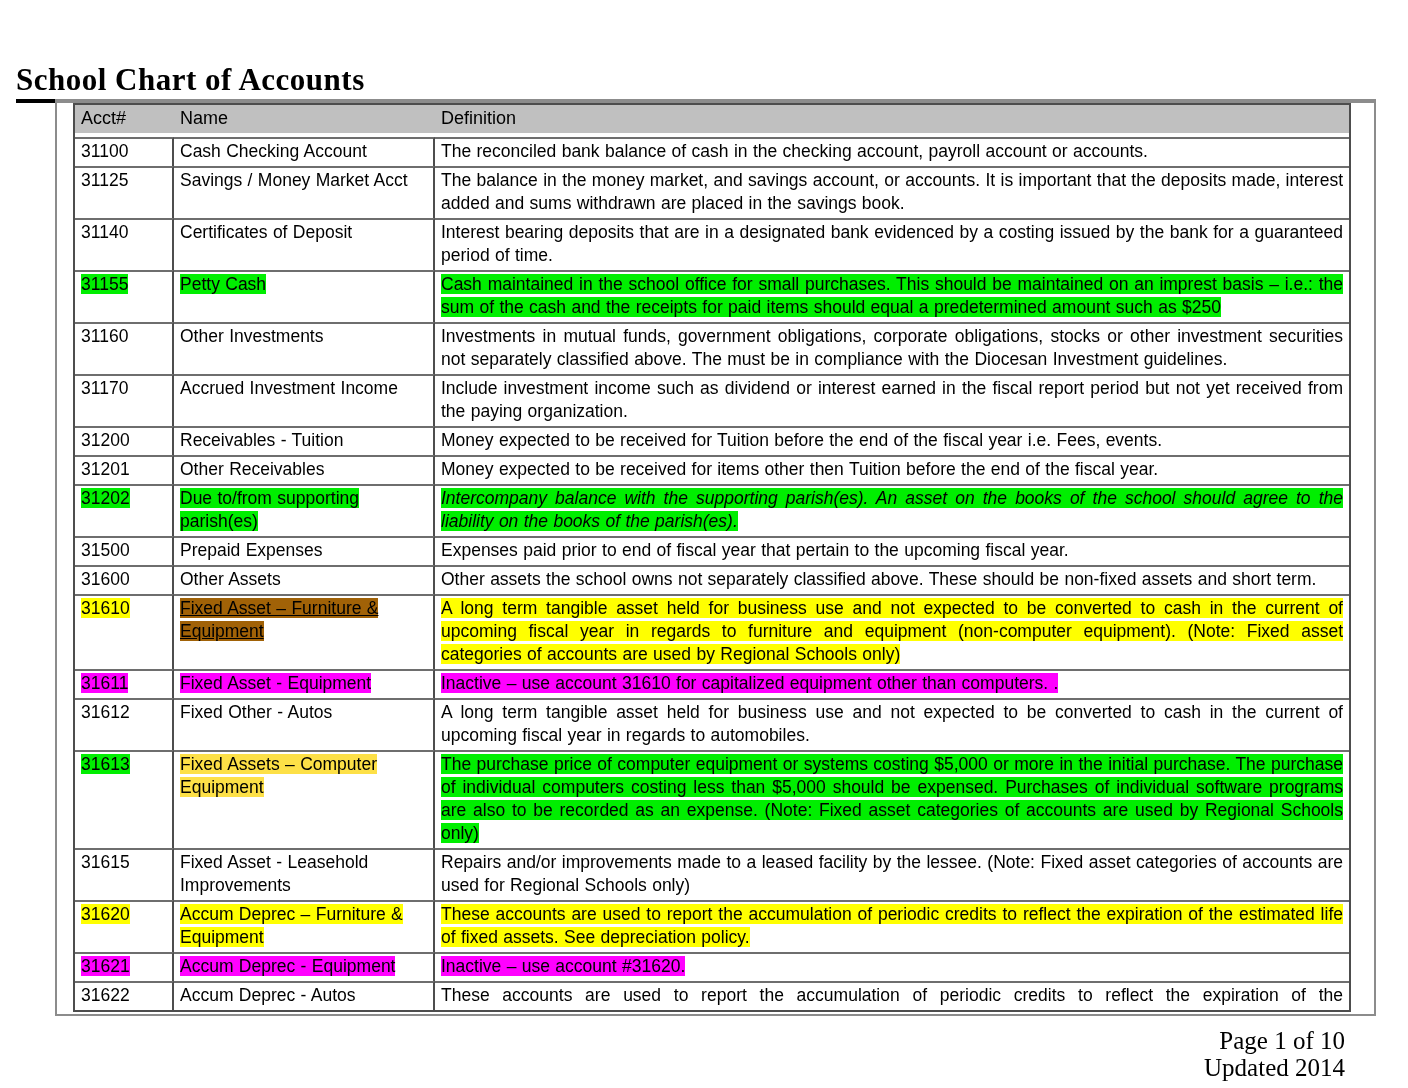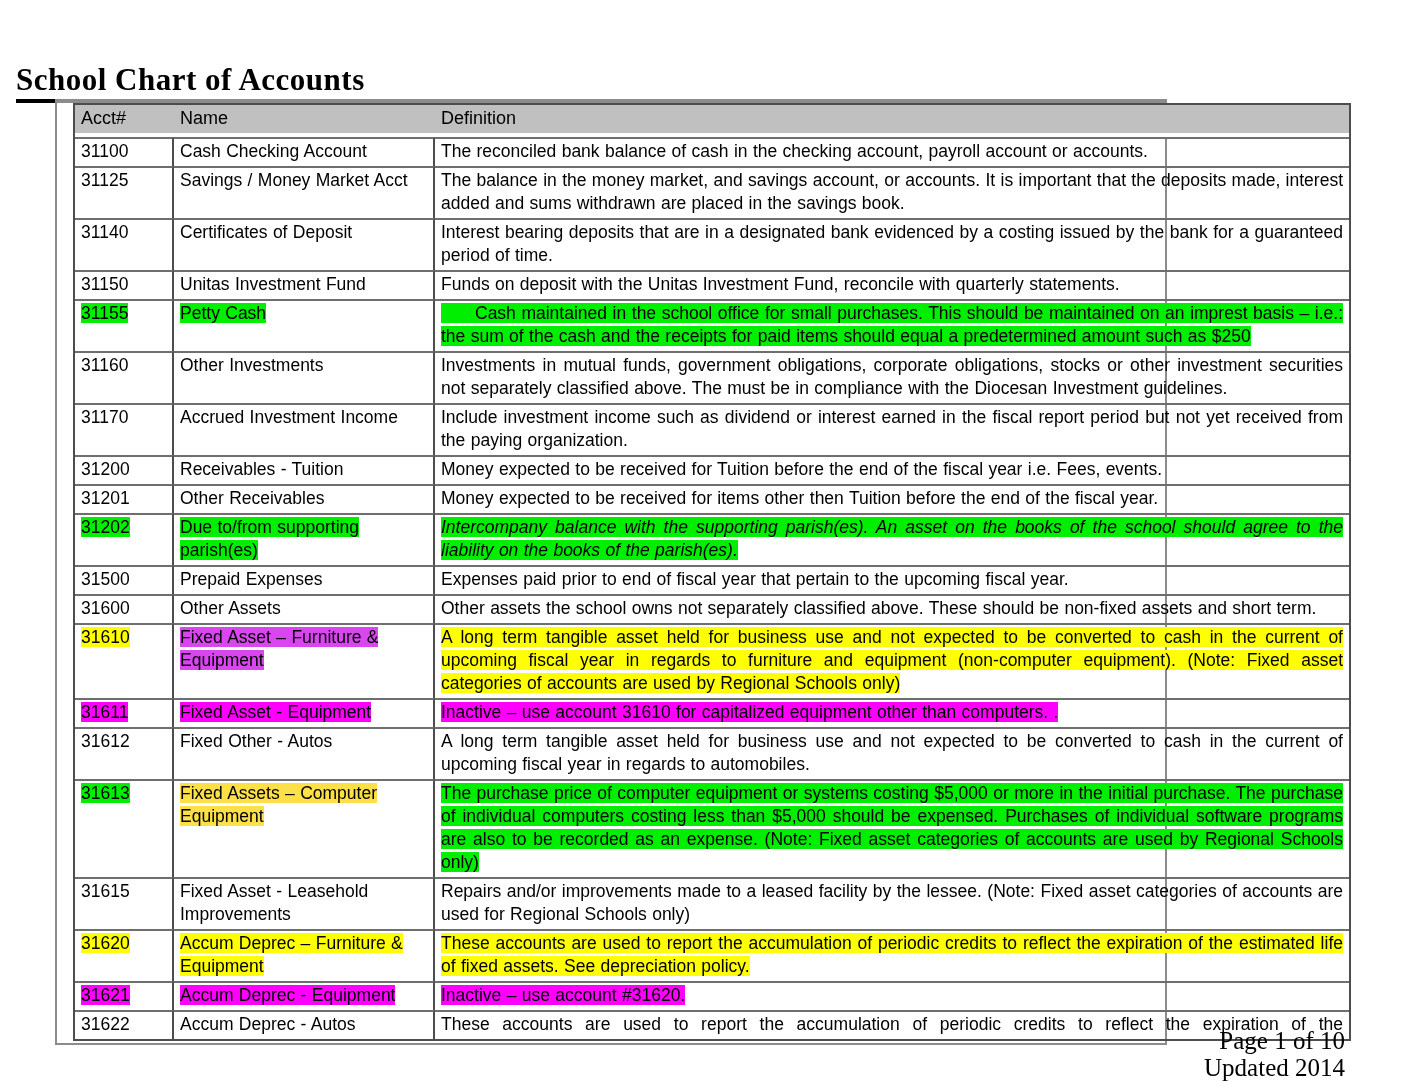--- a/index.html
+++ b/index.html
@@ -26,21 +26,21 @@
     font-weight: bold;
     font-size: 31px;
     border-bottom: 4px solid #000000;
     padding-bottom: 1px;
     letter-spacing: 0.5px;
   }
   .outer-box {
     position: absolute;
     left: 55px;
     top: 99px;
-    width: 1112px;
+    width: 1321px;
     border: 2px solid #8c8c8c;
     border-top-width: 4px;
     padding: 0 0 2px 16px;
     background: #ffffff;
   }
   table.accounts {
     border-collapse: separate;
     border-spacing: 0;
     width: 1278px;
     border: 2px solid #4d4d4d;
@@ -116,30 +116,25 @@
     <td class="name"><span class="hl">Savings / Money Market Acct</span></td>
     <td class="def"><span class="hl">The balance in the money market, and savings account, or accounts.  It is important that the deposits made, interest added and sums withdrawn are placed in the savings book.</span></td>
   </tr>
 
   <tr>
     <td class="acct"><span class="hl">31140</span></td>
     <td class="name"><span class="hl">Certificates of Deposit</span></td>
     <td class="def"><span class="hl">Interest bearing deposits that are in a designated bank evidenced by a costing issued by the bank for a guaranteed period of time.</span></td>
   </tr>
 
-  <tr>
-    <td class="acct"><span class="hl">31150</span></td>
-    <td class="name"><span class="hl">Unitas Investment Fund</span></td>
-    <td class="def"><span class="hl">Funds on deposit with the Unitas Investment Fund, reconcile with quarterly statements.</span></td>
-  </tr>
 
   <tr>
     <td class="acct"><span class="hl" style="background-color: rgb(0, 238, 0);">31155 </span></td>
     <td class="name"><span class="hl" style="background-color: rgb(0, 238, 0);">Petty Cash</span></td>
-    <td class="def"><span class="hl" style="background-color: rgb(0, 238, 0); padding-left: 34px;">Cash maintained in the school office for small purchases.   This should be maintained on an imprest basis – i.e.: the sum of the cash and the receipts for paid items should equal a predetermined amount such as $250</span></td>
+    <td class="def"><span class="hl" style="background-color: rgb(0, 238, 0);">Cash maintained in the school office for small purchases.   This should be maintained on an imprest basis – i.e.: the sum of the cash and the receipts for paid items should equal a predetermined amount such as $250</span></td>
   </tr>
 
   <tr>
     <td class="acct"><span class="hl">31160</span></td>
     <td class="name"><span class="hl">Other Investments</span></td>
     <td class="def"><span class="hl">Investments in mutual funds, government obligations, corporate obligations, stocks or other investment securities not separately classified above. The must be in compliance with the Diocesan Investment guidelines.</span></td>
   </tr>
 
   <tr>
     <td class="acct"><span class="hl">31170</span></td>
@@ -172,21 +167,21 @@
   </tr>
 
   <tr>
     <td class="acct"><span class="hl">31600</span></td>
     <td class="name"><span class="hl">Other Assets</span></td>
     <td class="def"><span class="hl">Other assets the school owns not separately classified above. These should be non-fixed assets and short term.</span></td>
   </tr>
 
   <tr>
     <td class="acct"><span class="hl" style="background-color: rgb(255, 255, 0);">31610 </span></td>
-    <td class="name"><span class="hl" style="background-color: #d946ef;">Fixed Asset – Furniture &amp; Equipment</span></td>
+    <td class="name"><span class="hl" style="background-color: #a16207; text-decoration: underline;">Fixed Asset – Furniture &amp; Equipment</span></td>
     <td class="def"><span class="hl" style="background-color: rgb(255, 255, 0);">A long term tangible asset held for business use and not expected to be converted to cash in the current of upcoming fiscal year in regards to furniture and equipment (non-computer equipment). (Note:  Fixed asset categories of accounts are used by Regional Schools only)</span></td>
   </tr>
 
   <tr>
     <td class="acct"><span class="hl" style="background-color: rgb(255, 0, 255);">31611 </span></td>
     <td class="name"><span class="hl" style="background-color: rgb(255, 0, 255);">Fixed Asset - Equipment</span></td>
     <td class="def"><span class="hl" style="background-color: rgb(255, 0, 255);">Inactive – use account 31610 for capitalized equipment other than computers.  .</span></td>
   </tr>
 
   <tr>

